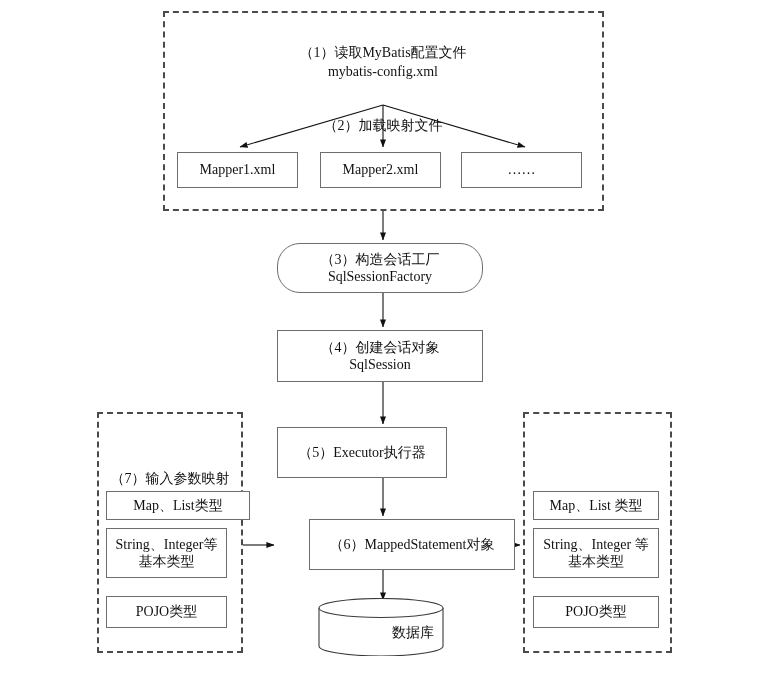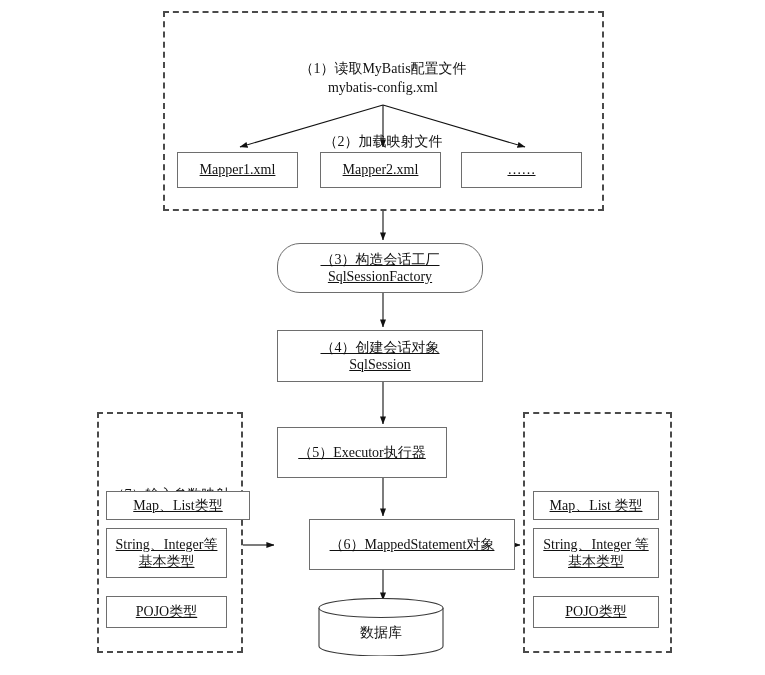--- a/index.html
+++ b/index.html
@@ -32,48 +32,47 @@
     align-items: center;
     justify-content: center;
     text-align: center;
     line-height: 1.25;
     font-size: 14px;
     color: #111111;
   }
   .box .l1, .box .l2 {
     display: block;
     white-space: nowrap;
-    text-decoration: underline;
   }
   .free-label {
     position: absolute;
     text-align: center;
     font-size: 14px;
     line-height: 1.35;
     color: #111111;
     white-space: nowrap;
-    margin-top: 16px;
   }
   .svg-layer {
     position: absolute;
     left: 0;
     top: 0;
     width: 765px;
     height: 675px;
     pointer-events: none;
   }
   .cyl {
     position: absolute;
   }
   .cyl-label {
     position: absolute;
     width: 100%;
     text-align: center;
     font-size: 14px;
     color: #111111;
+    padding-left: 32px;
   }
 </style>
 </head>
 <body>
 
 <div id="canvas">
 
   <svg class="svg-layer" viewBox="0 0 765 675">
     <defs>
       <marker id="arrowhead" markerWidth="9" markerHeight="7" refX="8.5" refY="3.5" orient="auto" markerUnits="userSpaceOnUse">

